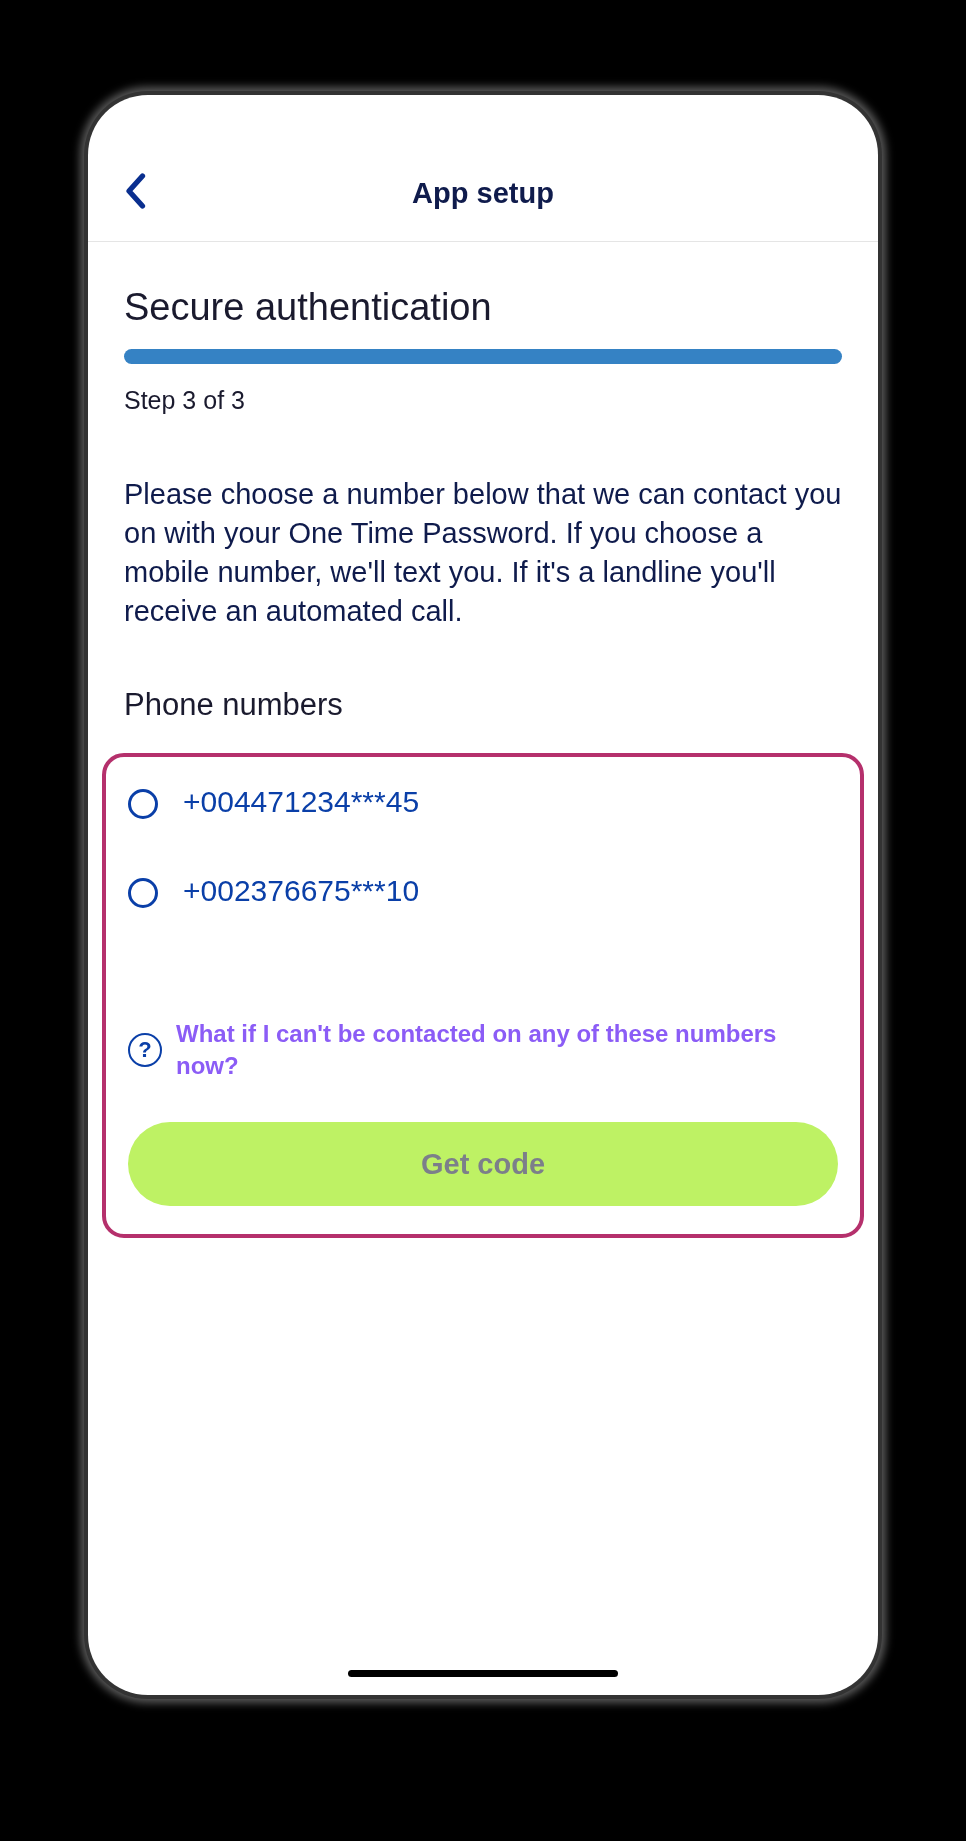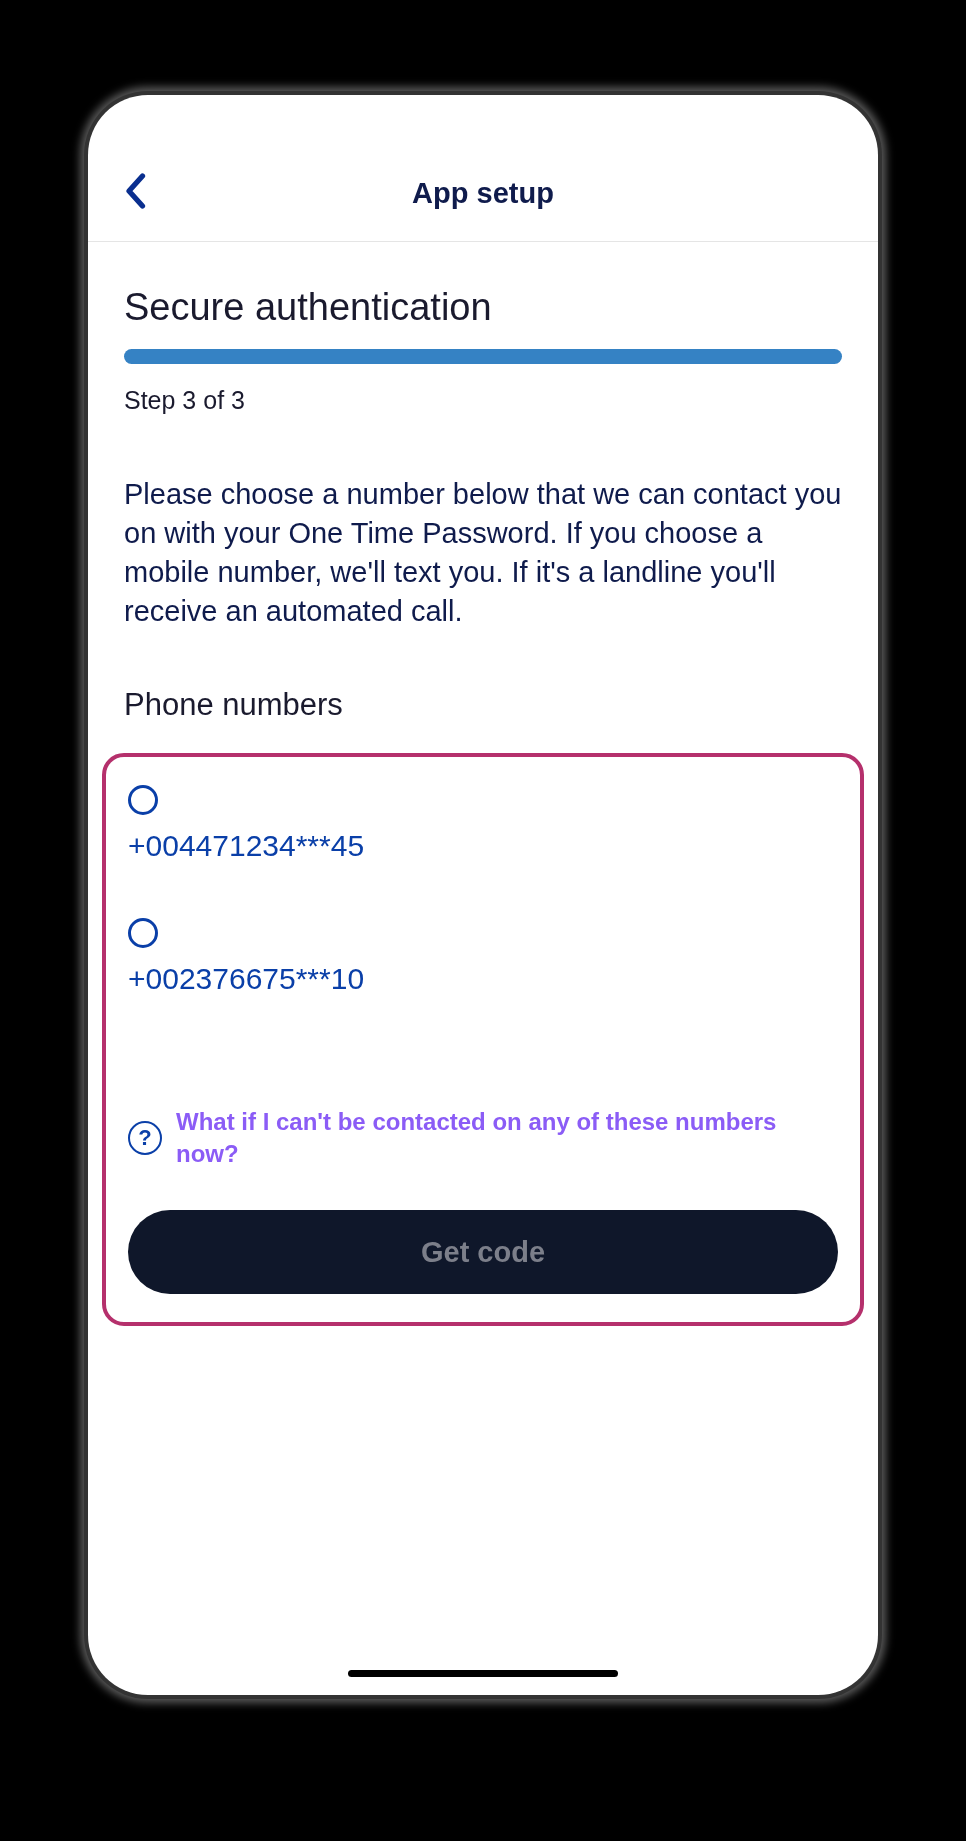--- a/index.html
+++ b/index.html
@@ -86,25 +86,24 @@
       margin-bottom: 30px;
     }
     .highlight-box {
       border: 4px solid #b5306c;
       border-radius: 22px;
       padding: 28px 22px 28px 22px;
       margin: 0 -22px;
     }
     .radio-option {
       display: flex;
-      align-items: flex-start;
-      gap: 14px;
+      align-items: flex-end;
+      gap: 25px;
       margin-bottom: 55px;
       cursor: pointer;
-      flex-direction: column;
     }
     .radio-circle {
       width: 30px;
       height: 30px;
       border: 3px solid #0a3fa8;
       border-radius: 50%;
       flex-shrink: 0;
     }
     .radio-label {
       font-size: 30px;
@@ -133,21 +132,21 @@
     }
     .help-text {
       font-size: 24px;
       font-weight: 700;
       color: #8b5cf6;
       line-height: 1.35;
     }
     .get-code-button {
       width: 100%;
       height: 84px;
-      background: #0f172a;
+      background: #bef264;
       border: none;
       border-radius: 42px;
       font-size: 29px;
       font-weight: 600;
       color: #7c7f8a;
       cursor: pointer;
     }
     .cancel-button {
       display: block;
       width: 100%;

